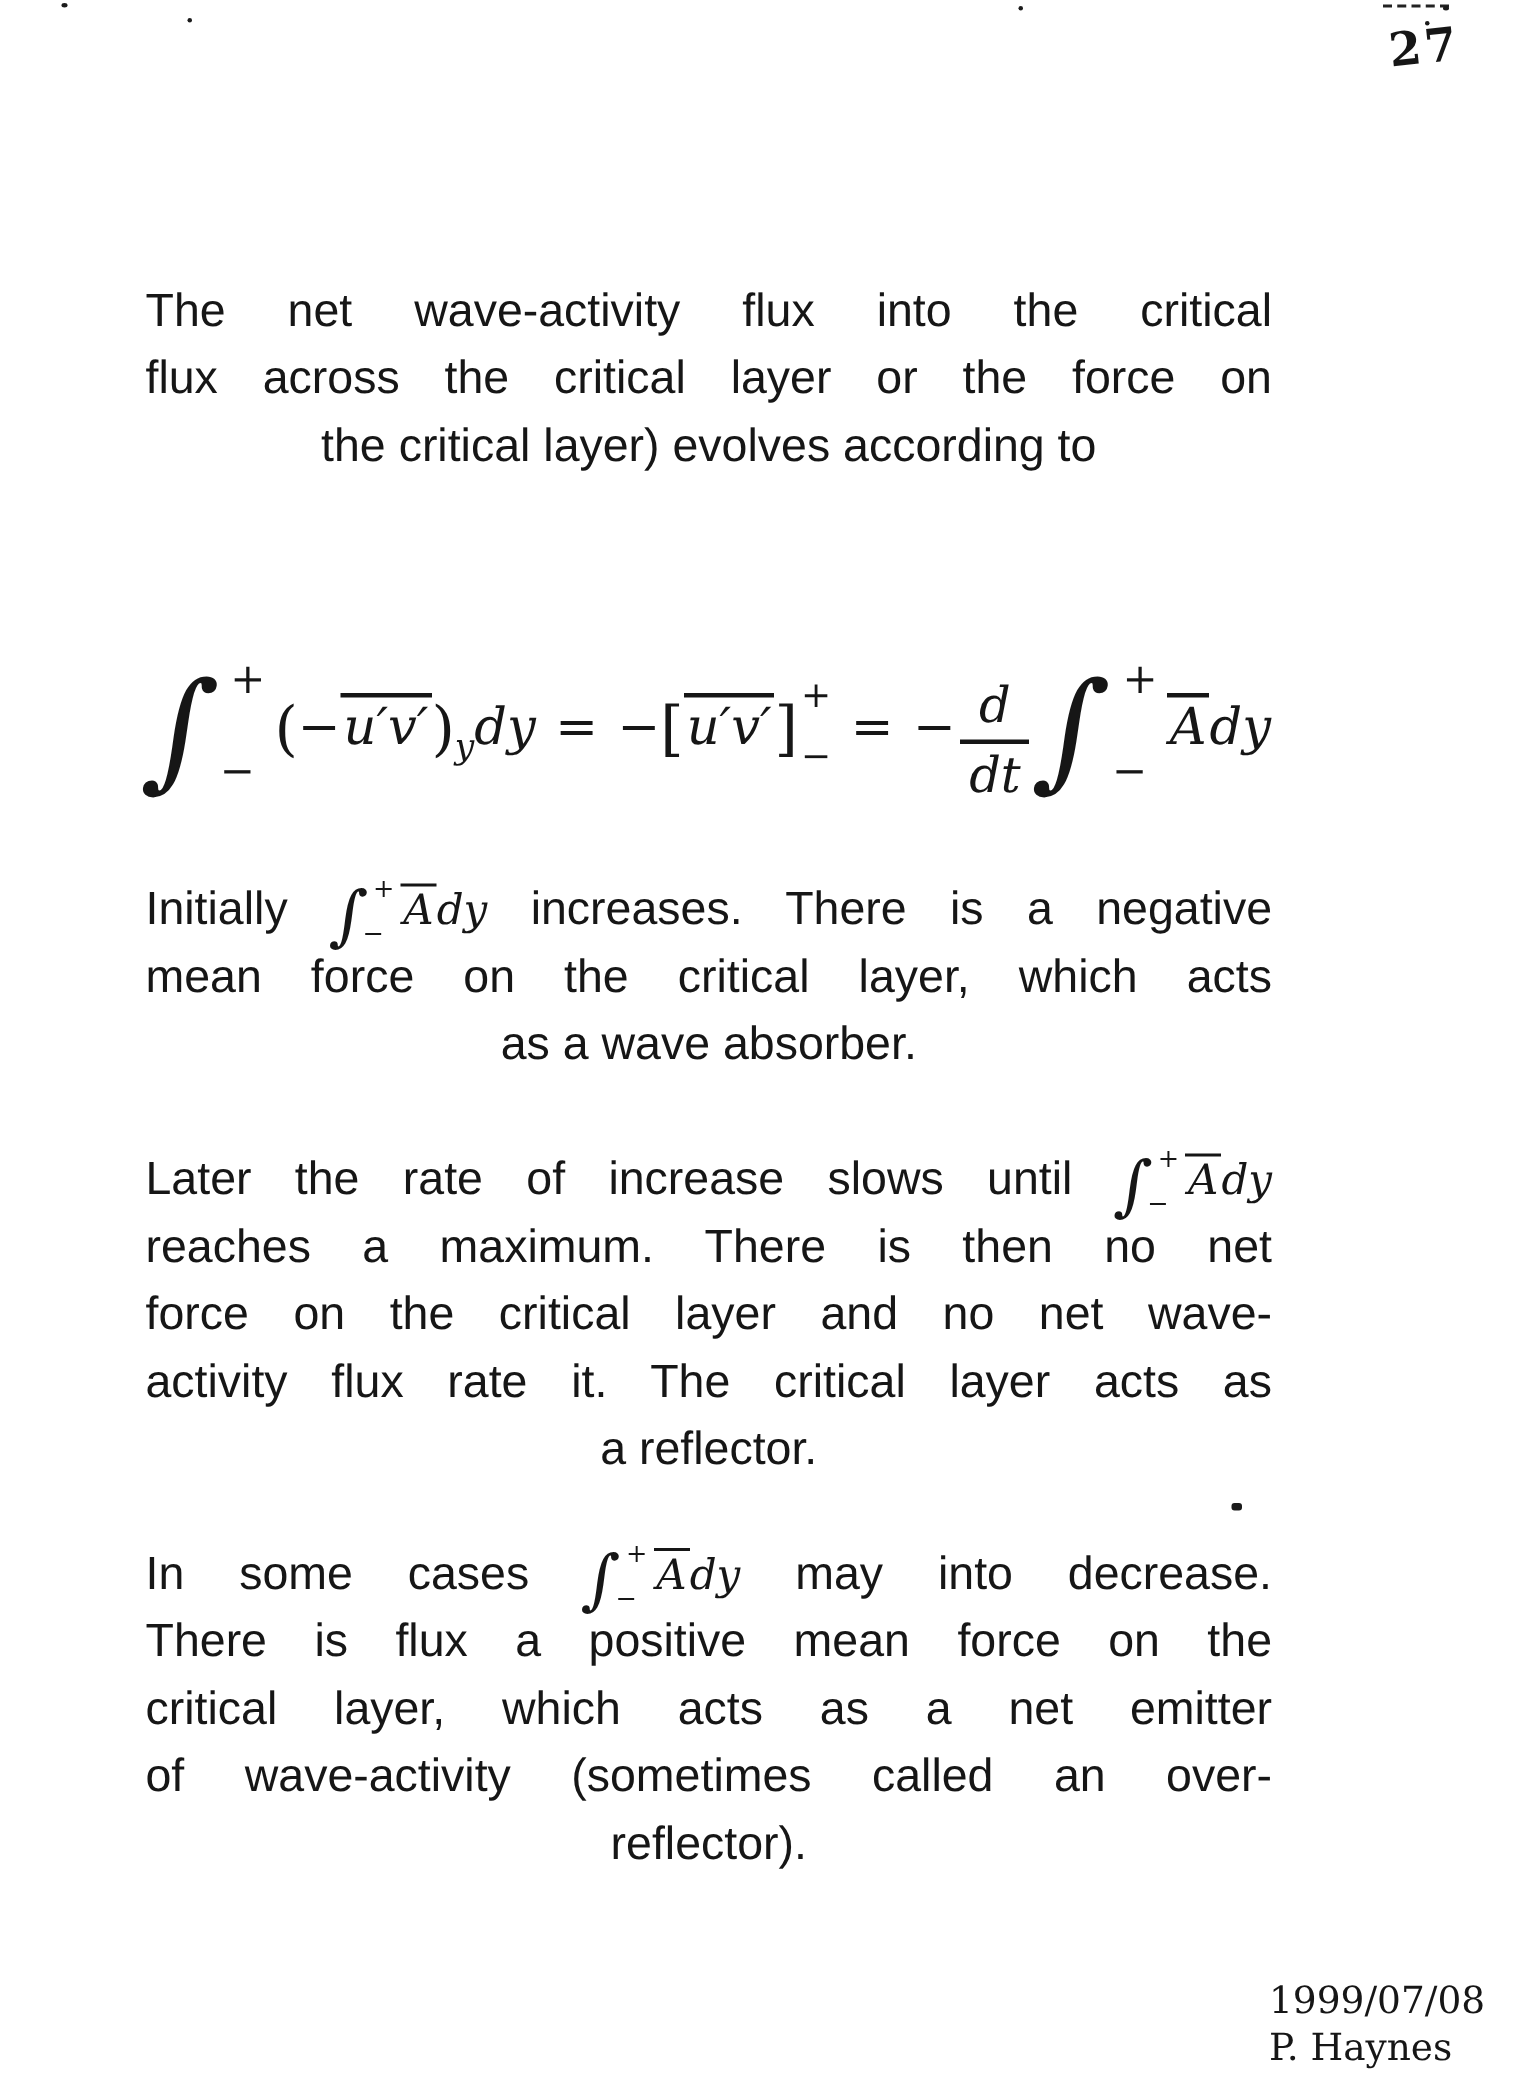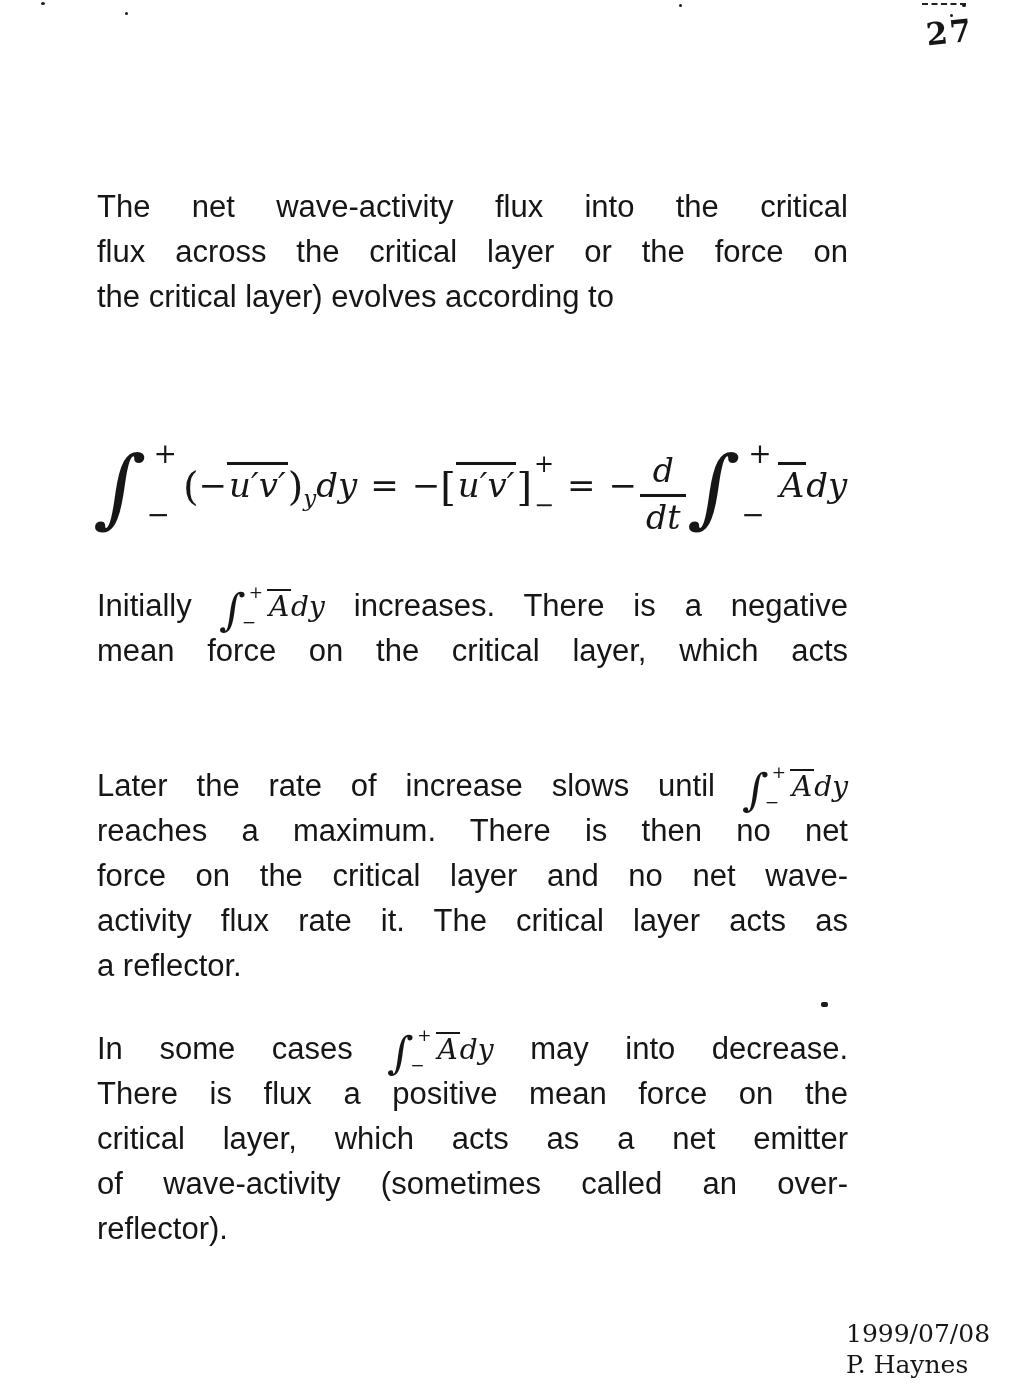--- a/index.html
+++ b/index.html
@@ -5,21 +5,21 @@
   html,body { margin:0; padding:0; background:#888; }
   .page {
     position:relative; width:1016px; height:1400px; margin:0 auto;
     background:#ffffff; color:#161616; overflow:hidden;
     font-family:"Liberation Sans","DejaVu Sans",sans-serif;
   }
   
   .para { position:absolute; left:97px; width:751px; font-size:31px; }
   .jline { height:45px; line-height:45px; text-align:justify; }
   .jline::after { content:""; display:inline-block; width:100%; height:0; }
-  .lline { height:45px; line-height:45px; text-align:left; }
+  .lline { height:45px; line-height:45px; text-align:center; }
   .it  { font-style:italic; }
   .ovl { display:inline-block; border-top:3px solid #161616; padding:3px 2px 0 2px; line-height:1; }
 
   
   .imath { display:inline-block; white-space:nowrap; vertical-align:0px;
            font-size:28px; font-family:"DejaVu Serif","Liberation Serif",serif; }
   .iint  { font-size:44px; vertical-align:-9px; line-height:0; display:inline-block; transform:skewX(-6deg); }
   .ilims { display:inline-block; vertical-align:-12px; font-size:17px; line-height:1; margin:0 4px 0 0; }
   .ilims .isup { display:block; margin:0 0 13px 5px; }
   .ilims .isub { display:block; margin-left:-2px; }
@@ -79,20 +79,21 @@
     <div class="jline">The net wave-activity flux into the critical</div>
     <div class="jline">flux across the critical layer or the force on</div>
     <div class="lline">the critical layer) evolves according to</div>
   </div>
 
   <div class="equation"><span><span class="bigint">∫</span><span class="biglims"><span class="bsup">+</span><span class="bsub">−</span></span></span><span><span class="paren">(</span><span>−</span><span class="ovl it">u′v′</span><span class="paren">)</span><span class="msub it">y</span><span class="it">dy</span></span><span class="mrel">=</span><span><span>−</span><span class="paren">[</span><span class="ovl it">u′v′</span><span class="paren">]</span><span class="blims"><span class="bsup2">+</span><span class="bsub2">−</span></span></span><span class="mrel">=</span><span>−</span><span class="frac"><span class="num it">d</span><span class="den it">dt</span></span><span><span class="bigint">∫</span><span class="biglims"><span class="bsup">+</span><span class="bsub">−</span></span></span><span><span class="ovl it">A</span><span class="it">dy</span></span></div>
 
   <div class="para" style="top:583px">
     <div class="jline"><span>Initially </span><span class="imath"><span class="iint">∫</span><span class="ilims"><span class="isup">+</span><span class="isub">−</span></span><span class="ovl it">A</span><span class="it">dy</span></span><span> increases.  There is a negative</span></div>
     <div class="jline">mean force on the critical layer, which acts</div>
+    <div class="lline">as a wave absorber.</div>
   </div>
 
   <div class="para" style="top:763px">
     <div class="jline"><span>Later the rate of increase slows until </span><span class="imath"><span class="iint">∫</span><span class="ilims"><span class="isup">+</span><span class="isub">−</span></span><span class="ovl it">A</span><span class="it">dy</span></span><span></span></div>
     <div class="jline">reaches a maximum.  There is then no net</div>
     <div class="jline">force on the critical layer and no net wave-</div>
     <div class="jline">activity flux rate it.  The critical layer acts as</div>
     <div class="lline">a reflector.</div>
   </div>
 

